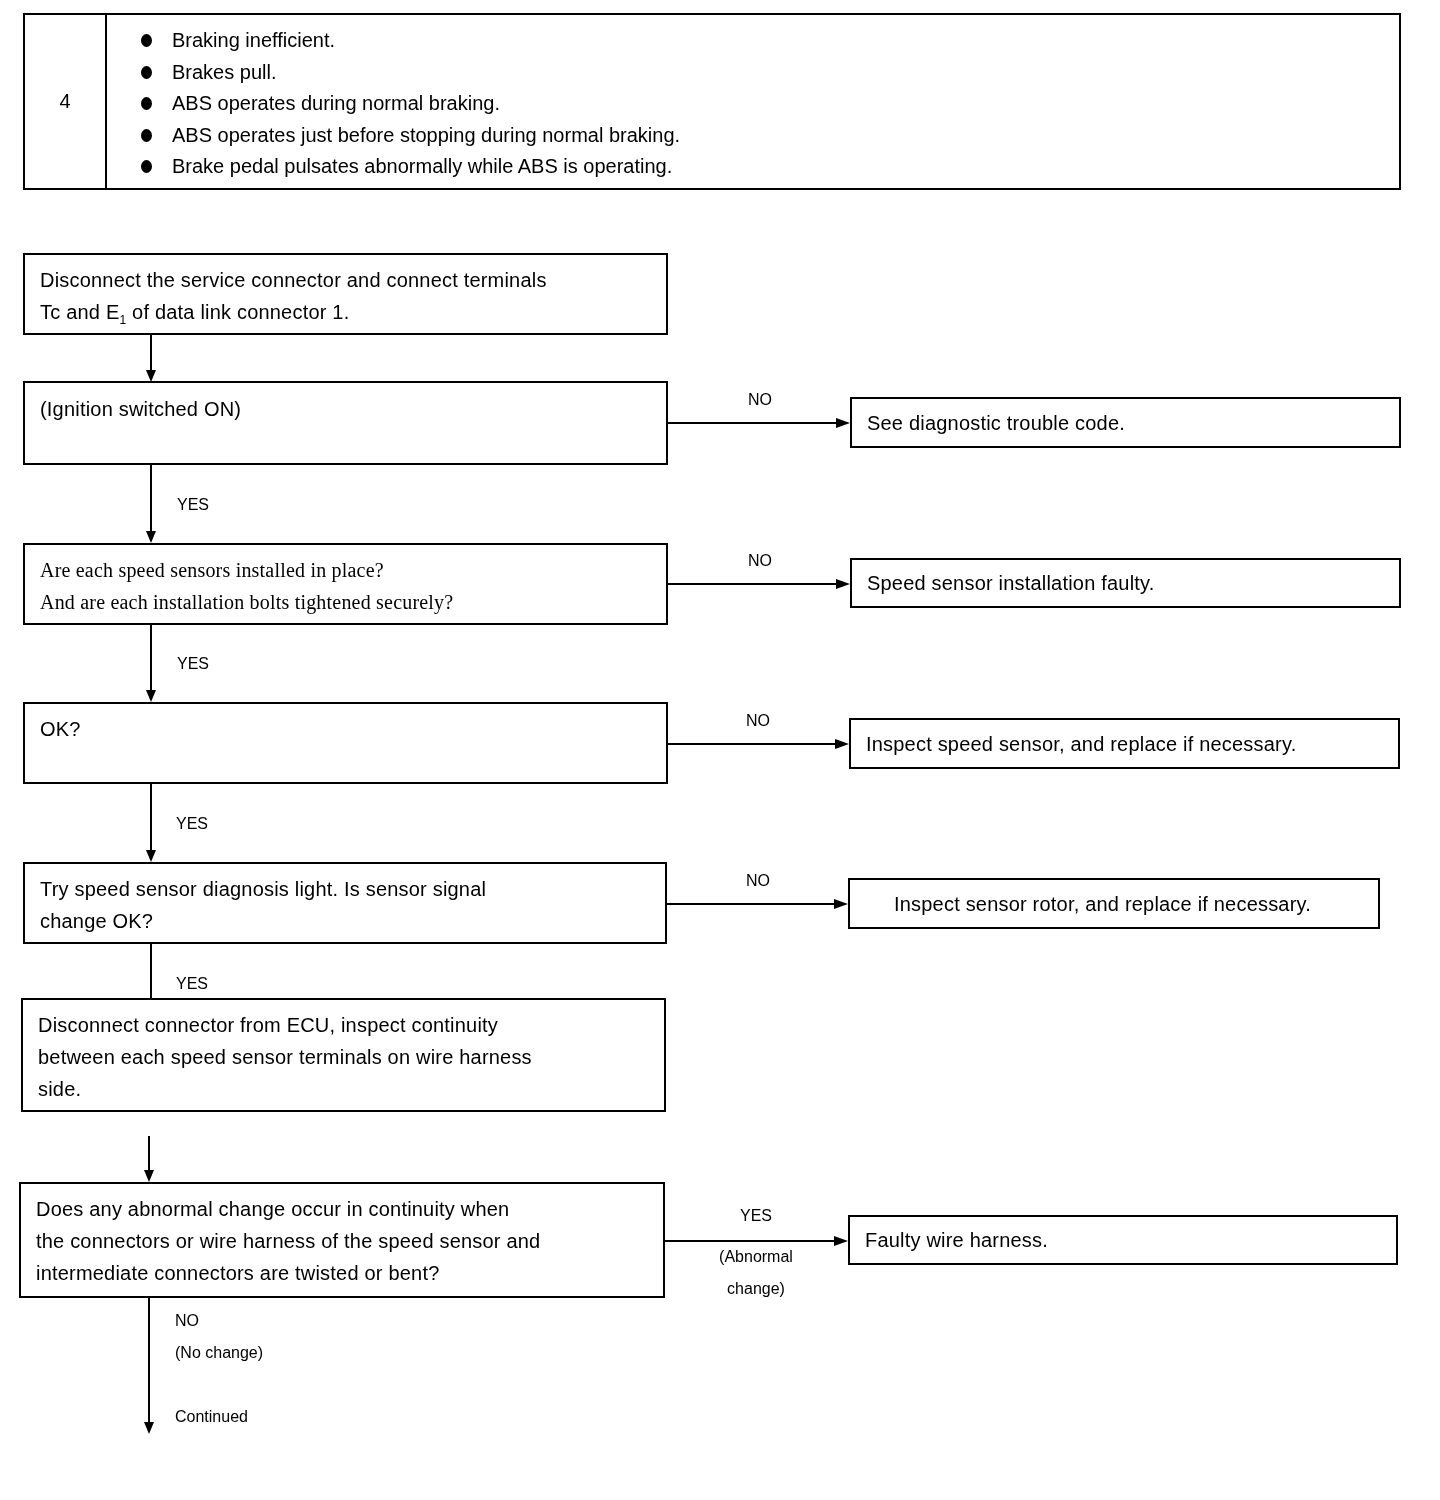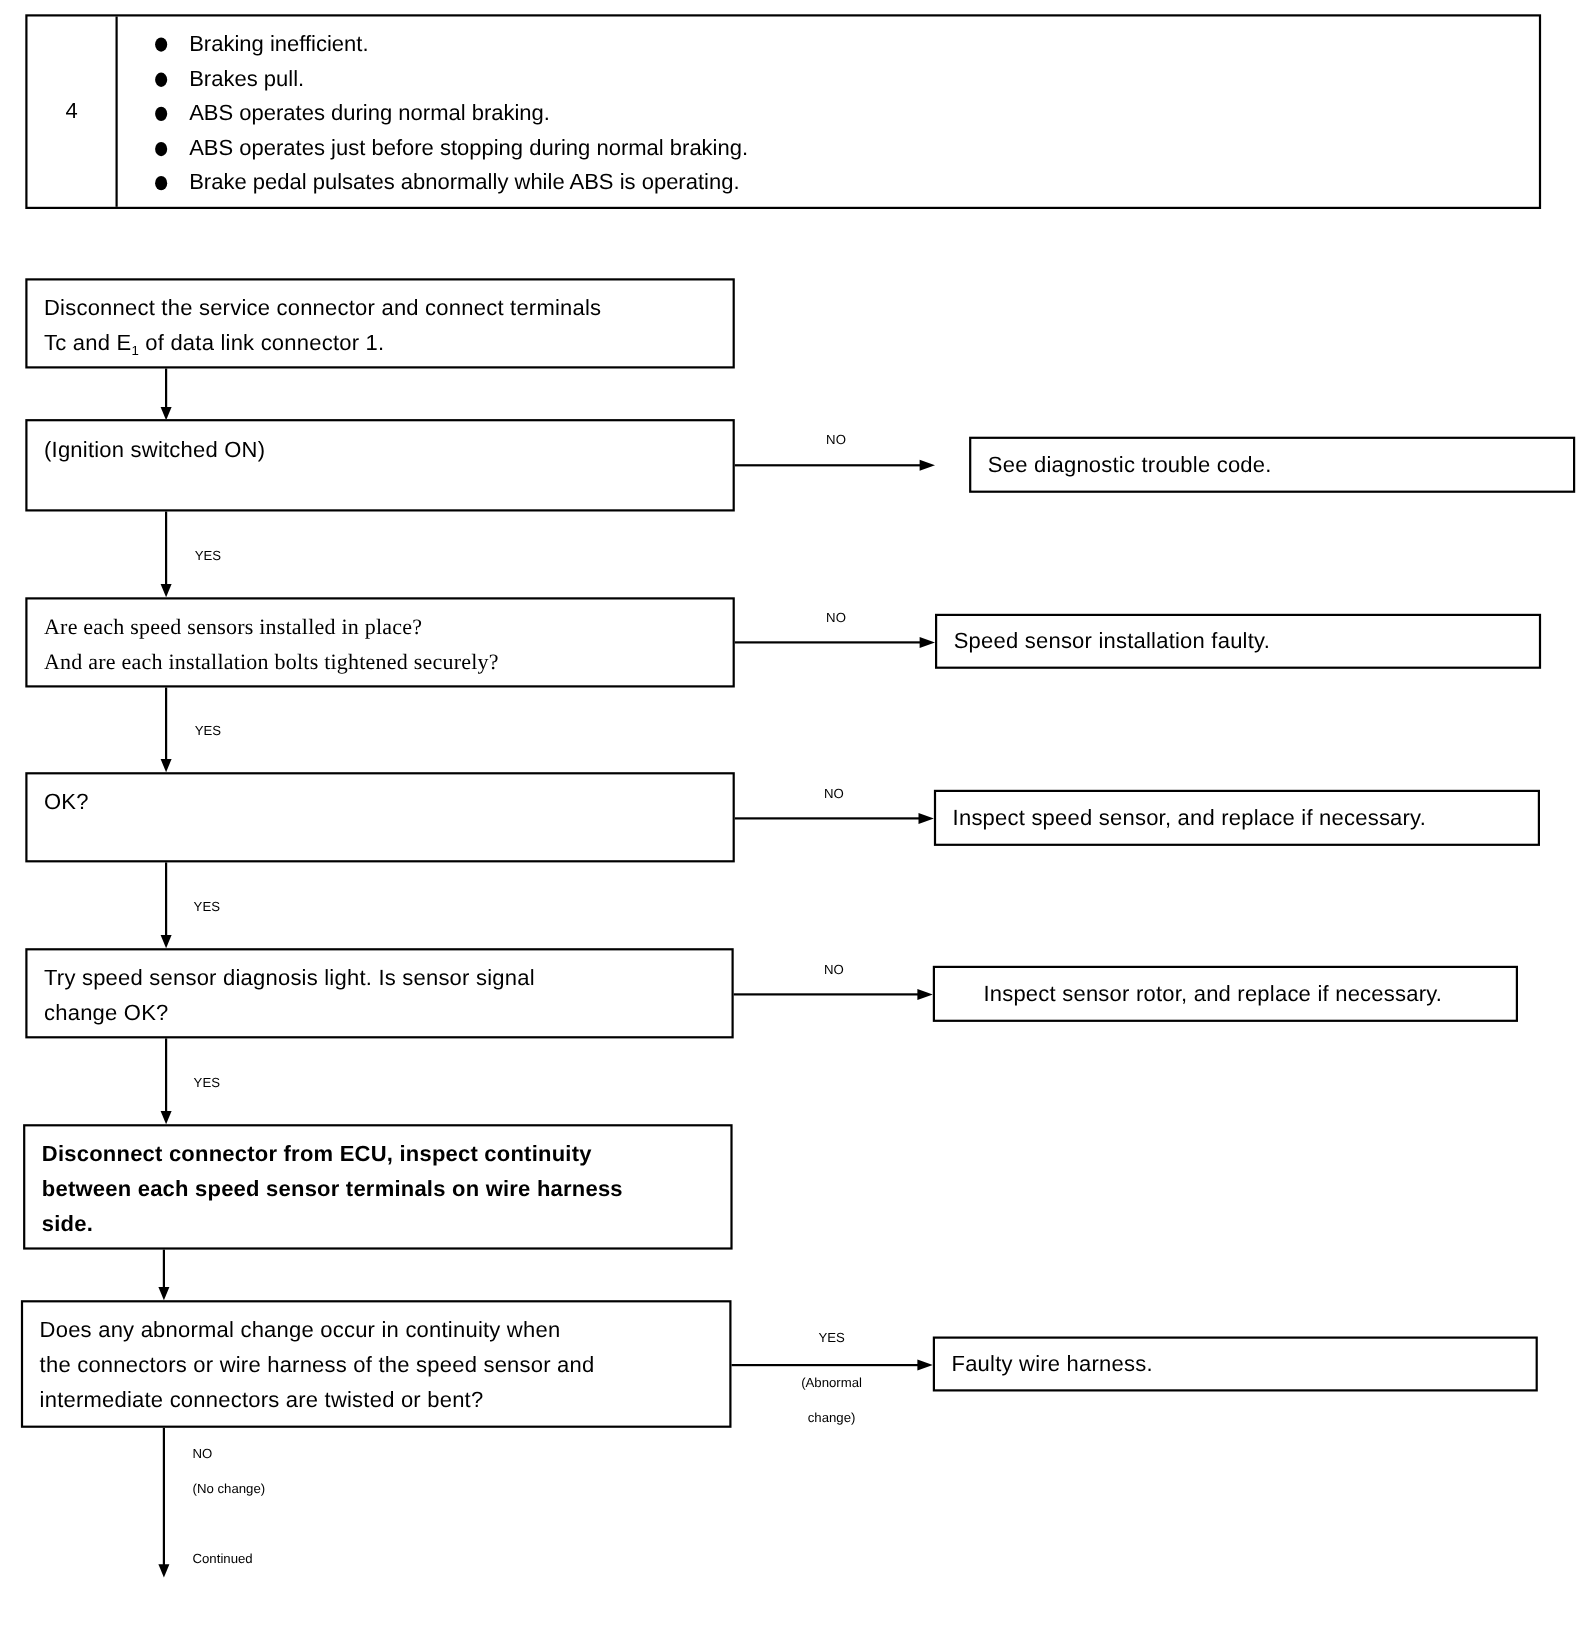--- a/index.html
+++ b/index.html
@@ -20,21 +20,21 @@
     .arrow-down {
       position: absolute; width: 0; height: 0;
       border-left: 5px solid transparent; border-right: 5px solid transparent;
       border-top: 12px solid #000;
     }
     .arrow-right {
       position: absolute; width: 0; height: 0;
       border-top: 5px solid transparent; border-bottom: 5px solid transparent;
       border-left: 14px solid #000;
     }
-    .label { position: absolute; font-size: 12px; line-height: 32px; }
+    .label { position: absolute; font-size: 16px; line-height: 32px; }
     .label.center { text-align: center; }
 
     
     .sym-table {
       position: absolute; left: 23px; top: 13px; width: 1378px; height: 177px;
       box-sizing: border-box; border: 2px solid #000; display: flex;
     }
     .sym-num {
       width: 80px; border-right: 2px solid #000; display: flex;
       align-items: center; justify-content: center; font-size: 20px;
@@ -81,21 +81,21 @@
 </div>
 <div class="line-v" style="left:150px; top:335px; height:36px;"></div>
 <div class="arrow-down" style="left:146px; top:370px;"></div>
 
 <div class="box" style="left:23px; top:381px; width:645px; height:84px; padding-top:10px;">
   <div>(Ignition switched ON)</div>
 </div>
 <div class="line-h" style="left:668px; top:422px; width:172px;"></div>
 <div class="arrow-right" style="left:836px; top:418px;"></div>
 <div class="label center" style="left:720px; top:384px; width:80px;">NO</div>
-<div class="box single" style="left:850px; top:397px; width:551px; height:51px;margin-left:31px;">
+<div class="box single" style="left:850px; top:397px; width:551px; height:51px;">
     <span>See diagnostic trouble code.</span>
   </div>
 <div class="line-v" style="left:150px; top:465px; height:68px;"></div>
 <div class="arrow-down" style="left:146px; top:531px;"></div>
 <div class="label" style="left:177px; top:489px;">YES</div>
 
 <div class="box" style="left:23px; top:543px; width:645px; height:82px; padding-top:9px;font-family:Liberation Serif, serif;">
   <div>Are each speed sensors installed in place?</div>
   <div>And are each installation bolts tightened securely?</div>
 </div>
@@ -129,21 +129,21 @@
 <div class="line-h" style="left:667px; top:903px; width:172px;"></div>
 <div class="arrow-right" style="left:834px; top:899px;"></div>
 <div class="label center" style="left:718px; top:865px; width:80px;">NO</div>
 <div class="box single" style="left:848px; top:878px; width:532px; height:51px;padding-left:44px;">
     <span>Inspect sensor rotor, and replace if necessary.</span>
   </div>
 <div class="line-v" style="left:150px; top:944px; height:68px;"></div>
 <div class="arrow-down" style="left:146px; top:1010px;"></div>
 <div class="label" style="left:176px; top:968px;">YES</div>
 
-<div class="box" style="left:21px; top:1022px; width:645px; height:114px; padding-top:9px;font-weight:bold;">
+<div class="box" style="left:21px; top:998px; width:645px; height:114px; padding-top:9px;">
   <div>Disconnect connector from ECU, inspect continuity</div>
   <div>between each speed sensor terminals on wire harness</div>
   <div>side.</div>
 </div>
 <div class="line-v" style="left:148px; top:1136px; height:36px;"></div>
 <div class="arrow-down" style="left:144px; top:1170px;"></div>
 
 <div class="box" style="left:19px; top:1182px; width:646px; height:116px; padding-top:9px;">
   <div>Does any abnormal change occur in continuity when</div>
   <div>the connectors or wire harness of the speed sensor and</div>

